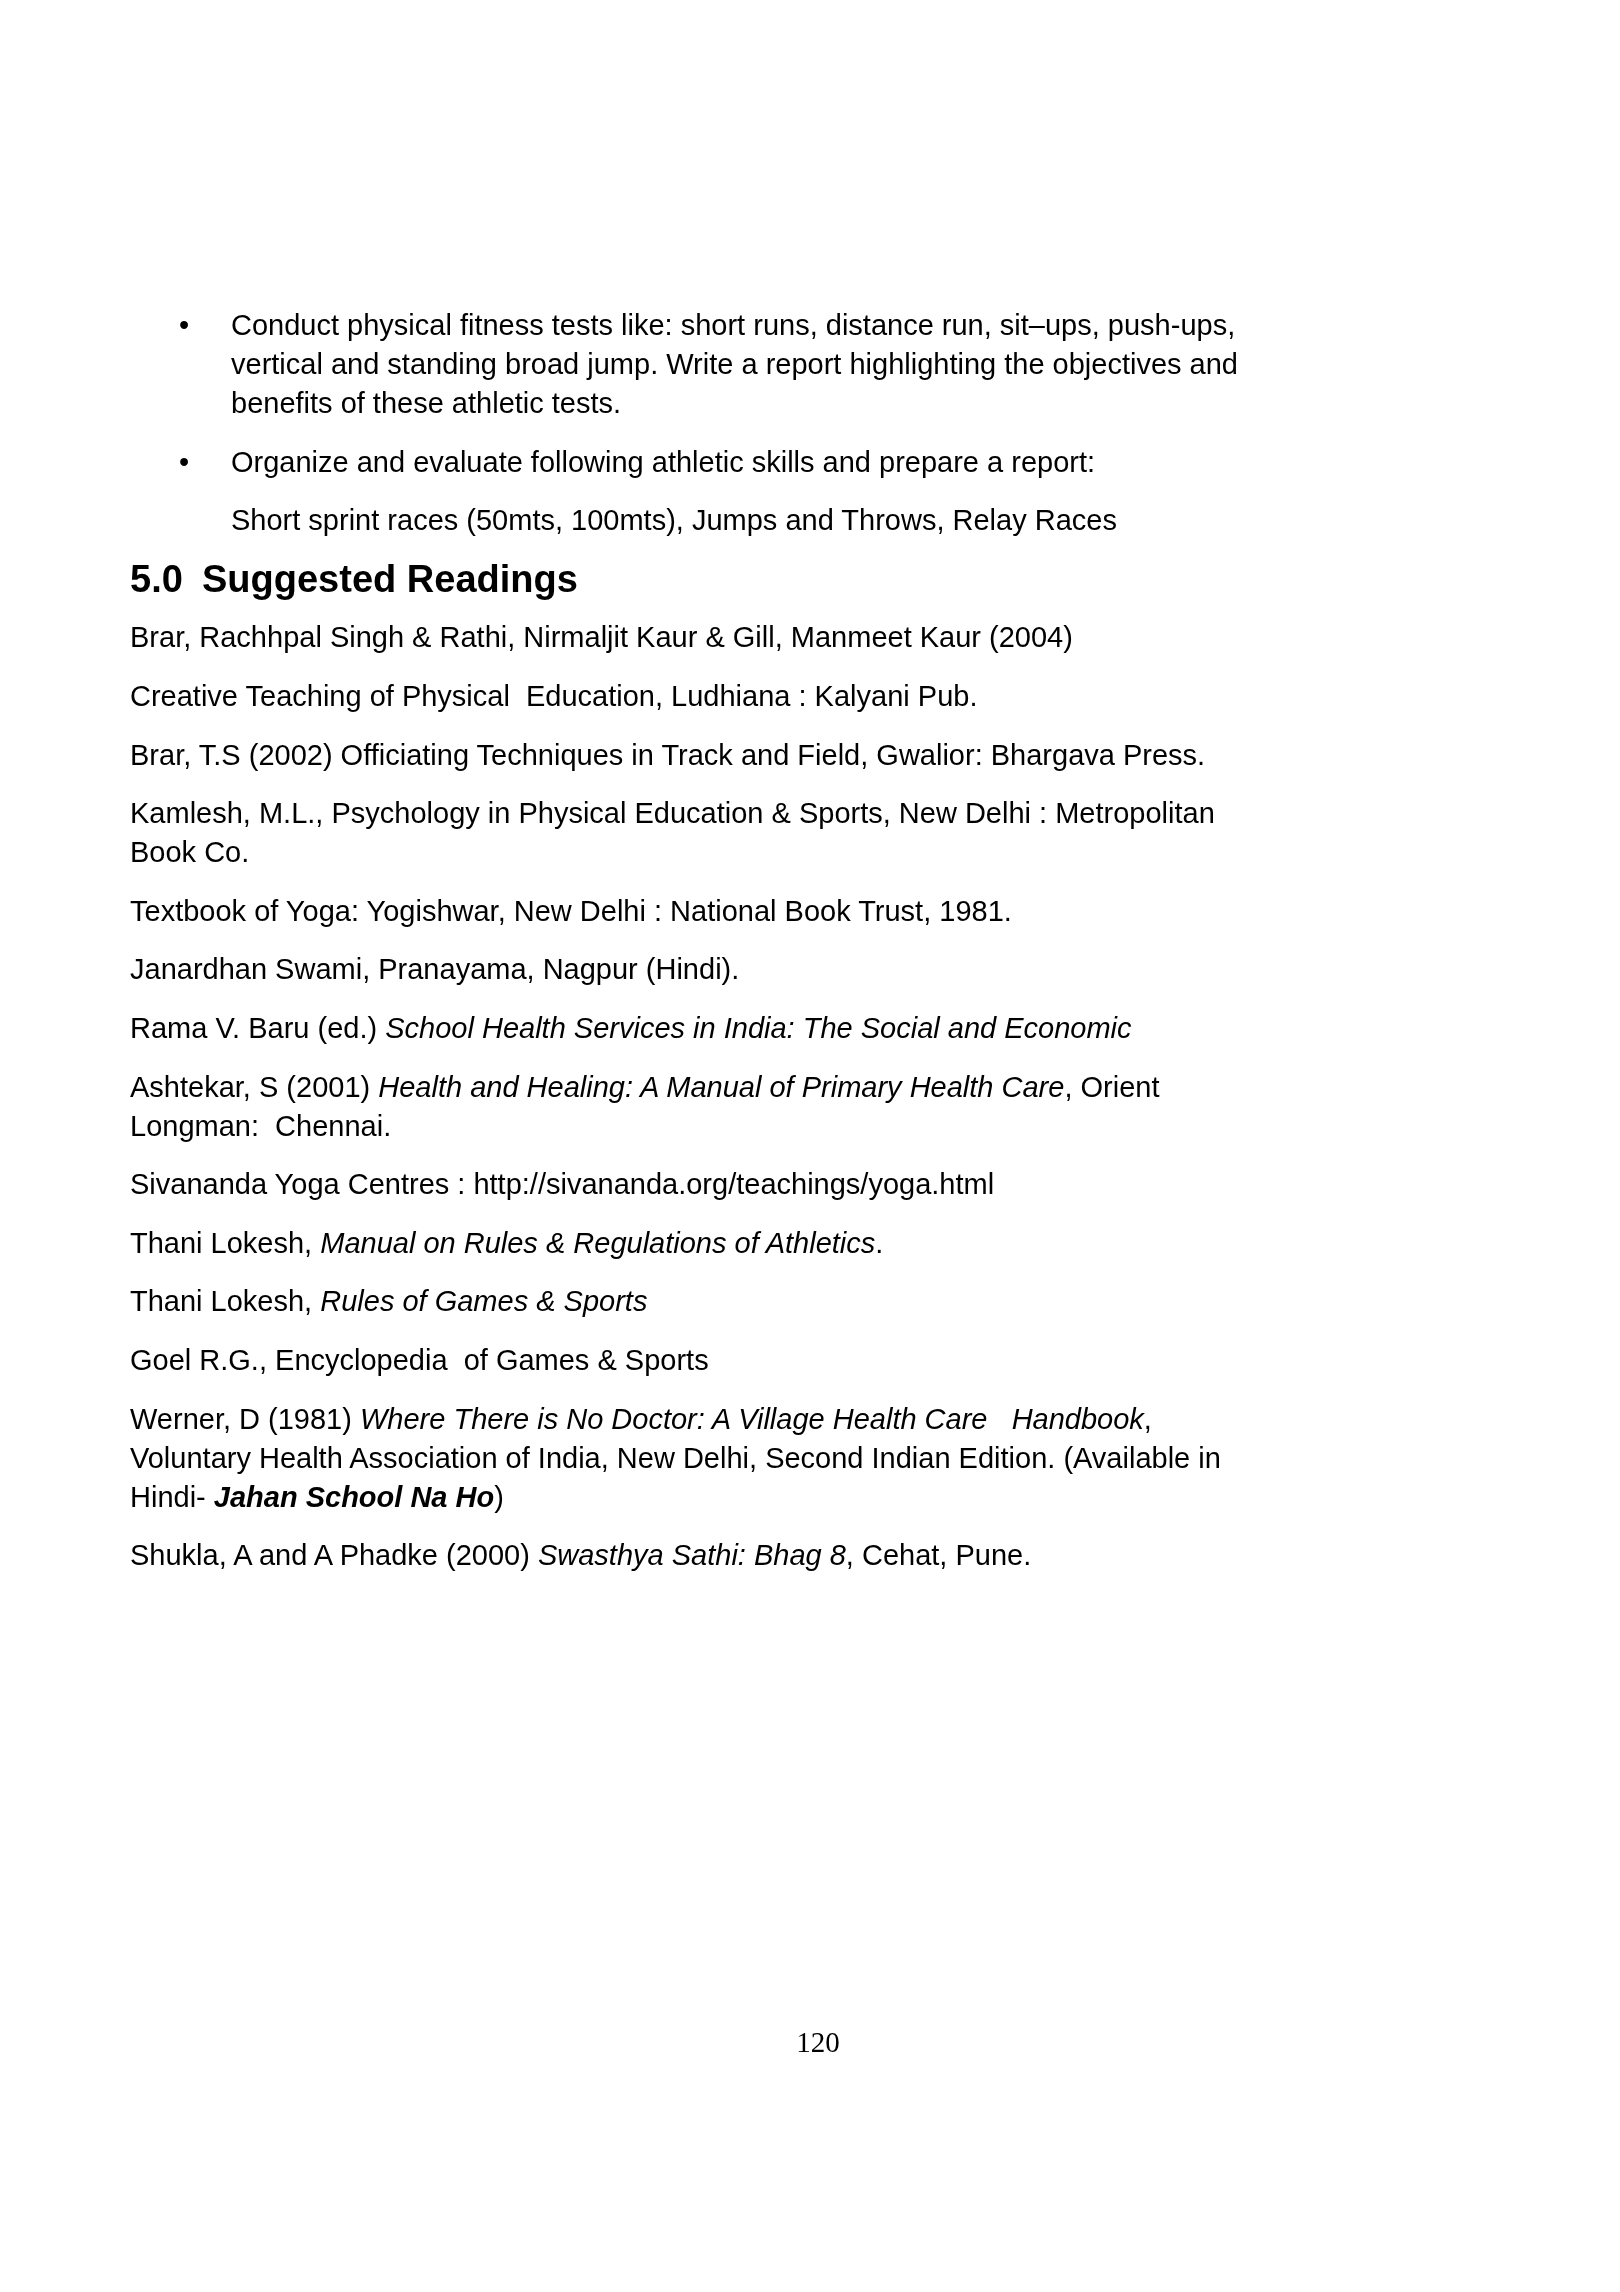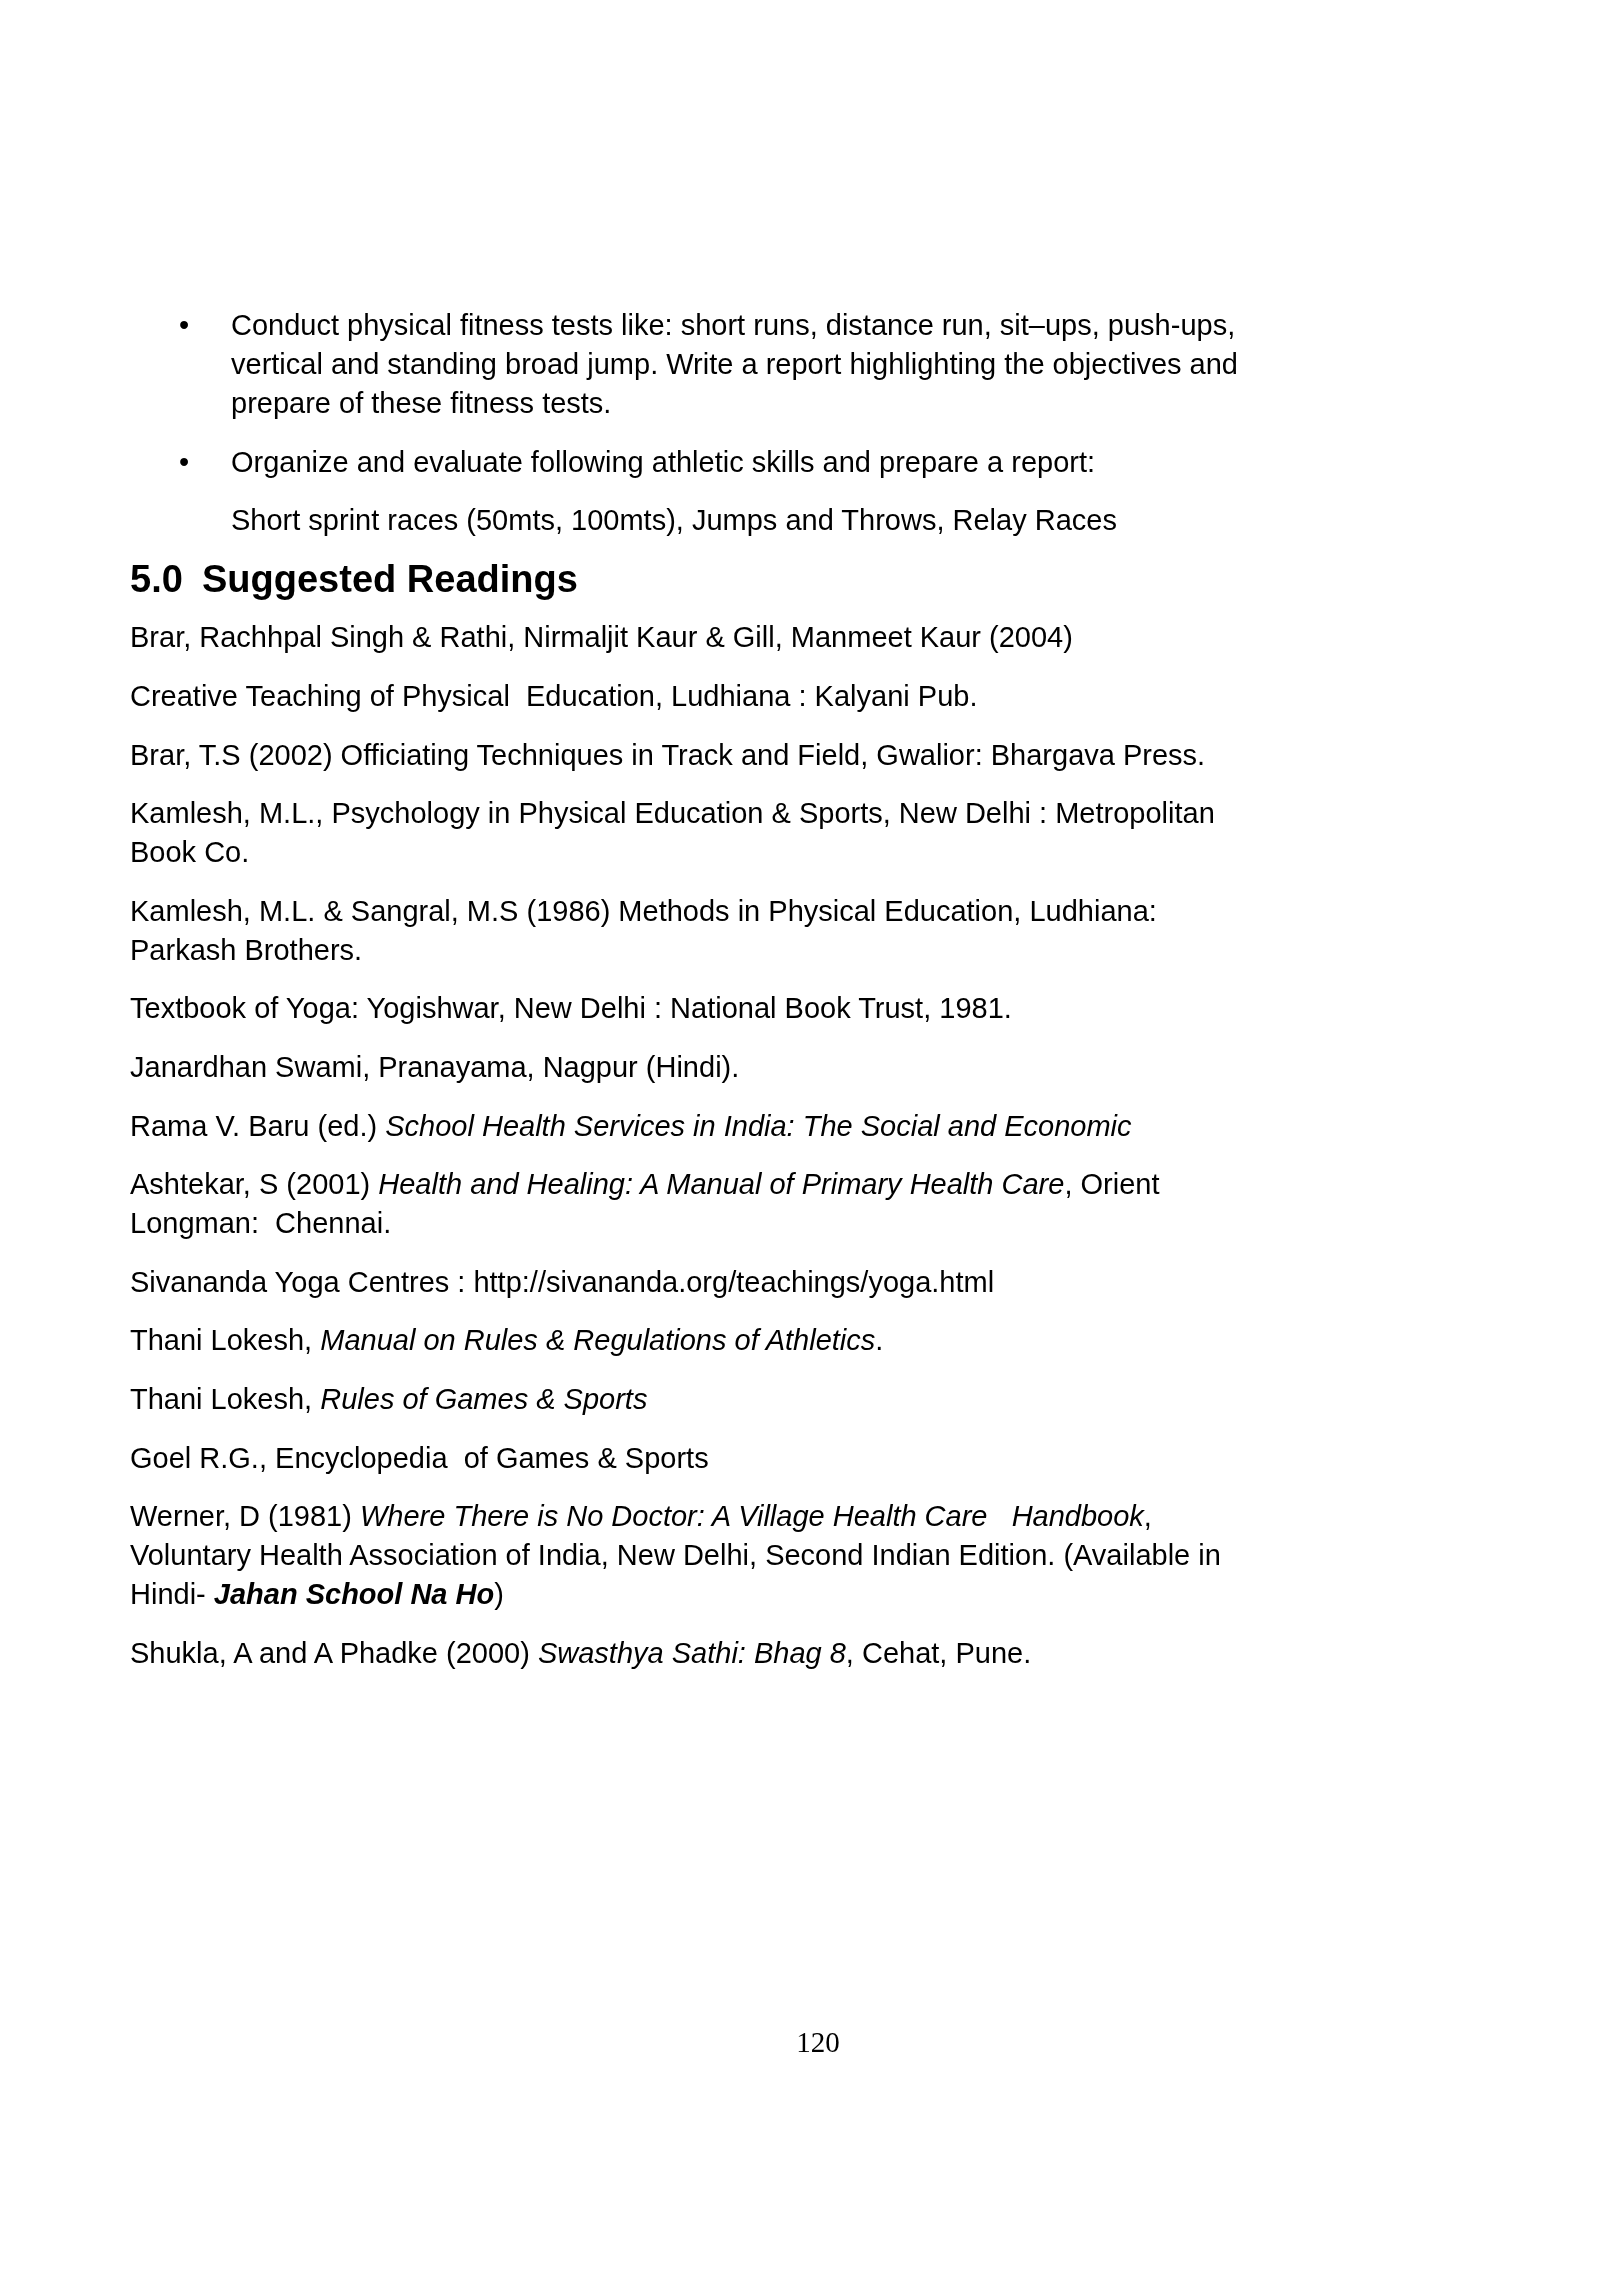--- a/index.html
+++ b/index.html
@@ -47,21 +47,21 @@
 </style>
 </head>
 <body>
 
 <div class="page">
   <div class="content">
       <div class="block bullet">
         <span class="bullet-marker">•</span>
         <div class="line"><span class="seg">Conduct physical fitness tests like: short runs, distance run, sit–ups, push-ups,</span></div>
         <div class="line"><span class="seg">vertical and standing broad jump. Write a report highlighting the objectives and</span></div>
-        <div class="line"><span class="seg">prepare of these fitness tests.</span></div>
+        <div class="line"><span class="seg">benefits of these athletic tests.</span></div>
       </div>
       <div class="block bullet">
         <span class="bullet-marker">•</span>
         <div class="line"><span class="seg">Organize and evaluate following athletic skills and prepare a report:</span></div>
       </div>
       <div class="block indent">
         <div class="line"><span class="seg">Short sprint races (50mts, 100mts), Jumps and Throws, Relay Races</span></div>
       </div>
       <div class="block heading"><span class="h-num">5.0</span><span class="h-title">Suggested Readings</span></div>
       <div class="block para">
@@ -69,24 +69,20 @@
       </div>
       <div class="block para">
         <div class="line"><span class="seg">Creative Teaching of Physical  Education, Ludhiana : Kalyani Pub.</span></div>
       </div>
       <div class="block para">
         <div class="line"><span class="seg">Brar, T.S (2002) Officiating Techniques in Track and Field, Gwalior: Bhargava Press.</span></div>
       </div>
       <div class="block para">
         <div class="line"><span class="seg">Kamlesh, M.L., Psychology in Physical Education &amp; Sports, New Delhi : Metropolitan</span></div>
         <div class="line"><span class="seg">Book Co.</span></div>
-      </div>
-      <div class="block para">
-        <div class="line"><span class="seg">Kamlesh, M.L. &amp; Sangral, M.S (1986) Methods in Physical Education, Ludhiana:</span></div>
-        <div class="line"><span class="seg">Parkash Brothers.</span></div>
       </div>
       <div class="block para">
         <div class="line"><span class="seg">Textbook of Yoga: Yogishwar, New Delhi : National Book Trust, 1981.</span></div>
       </div>
       <div class="block para">
         <div class="line"><span class="seg">Janardhan Swami, Pranayama, Nagpur (Hindi).</span></div>
       </div>
       <div class="block para">
         <div class="line"><span class="seg">Rama V. Baru (ed.) </span><span class="seg i">School Health Services in India: The Social and Economic</span></div>
       </div>

